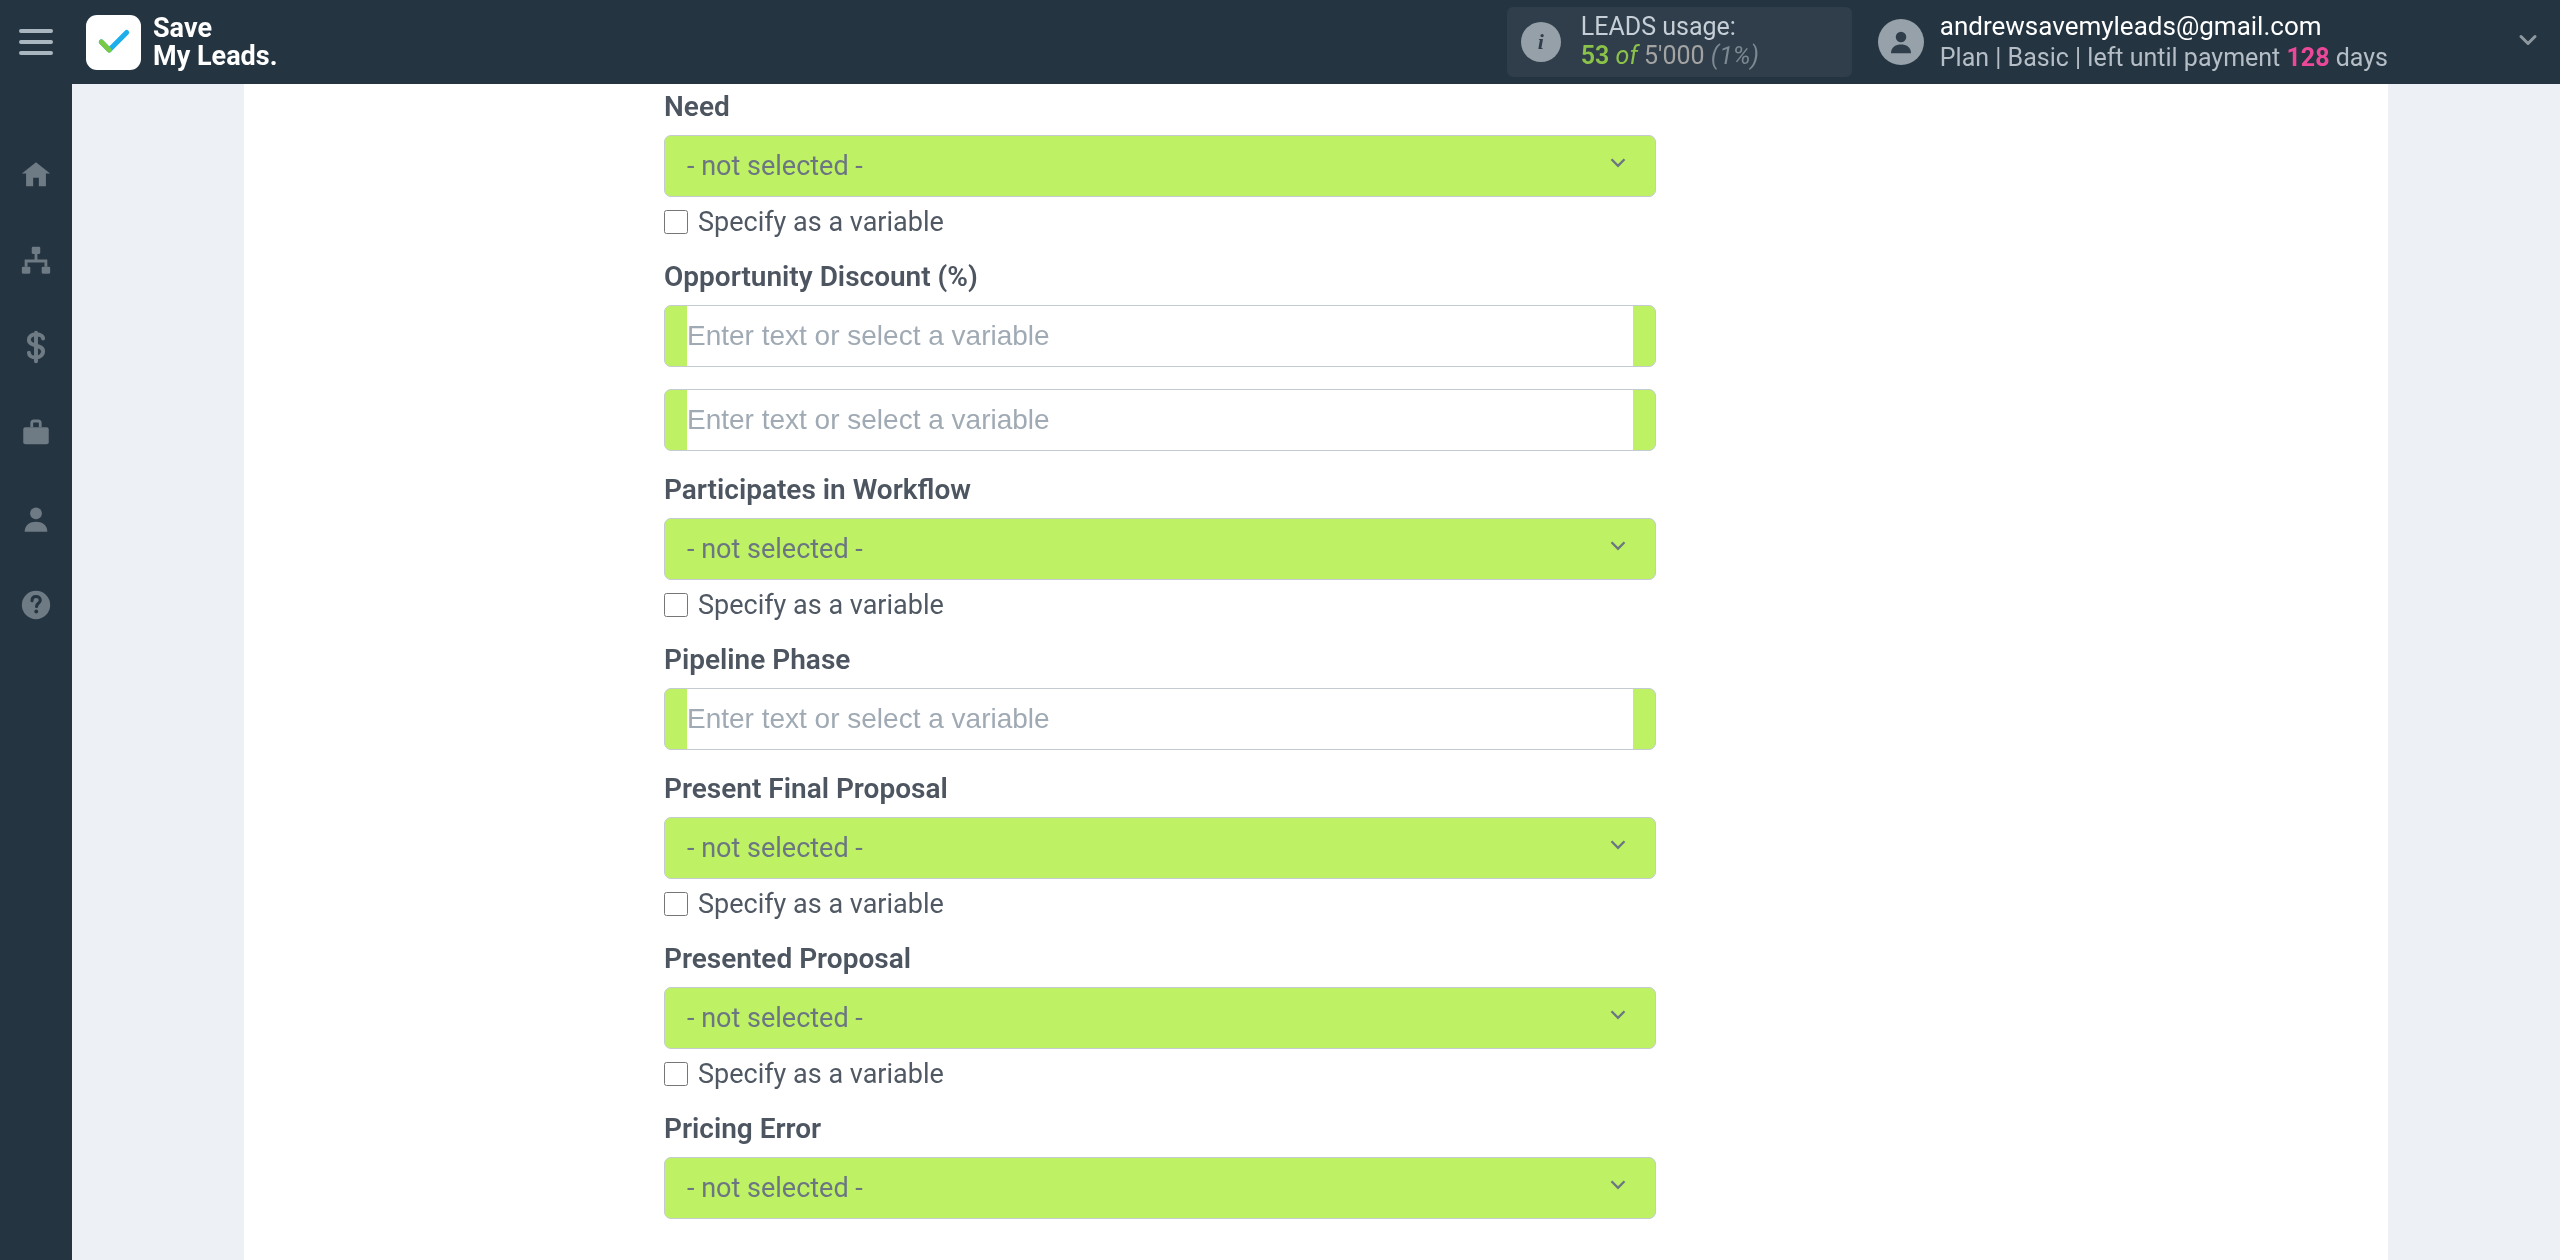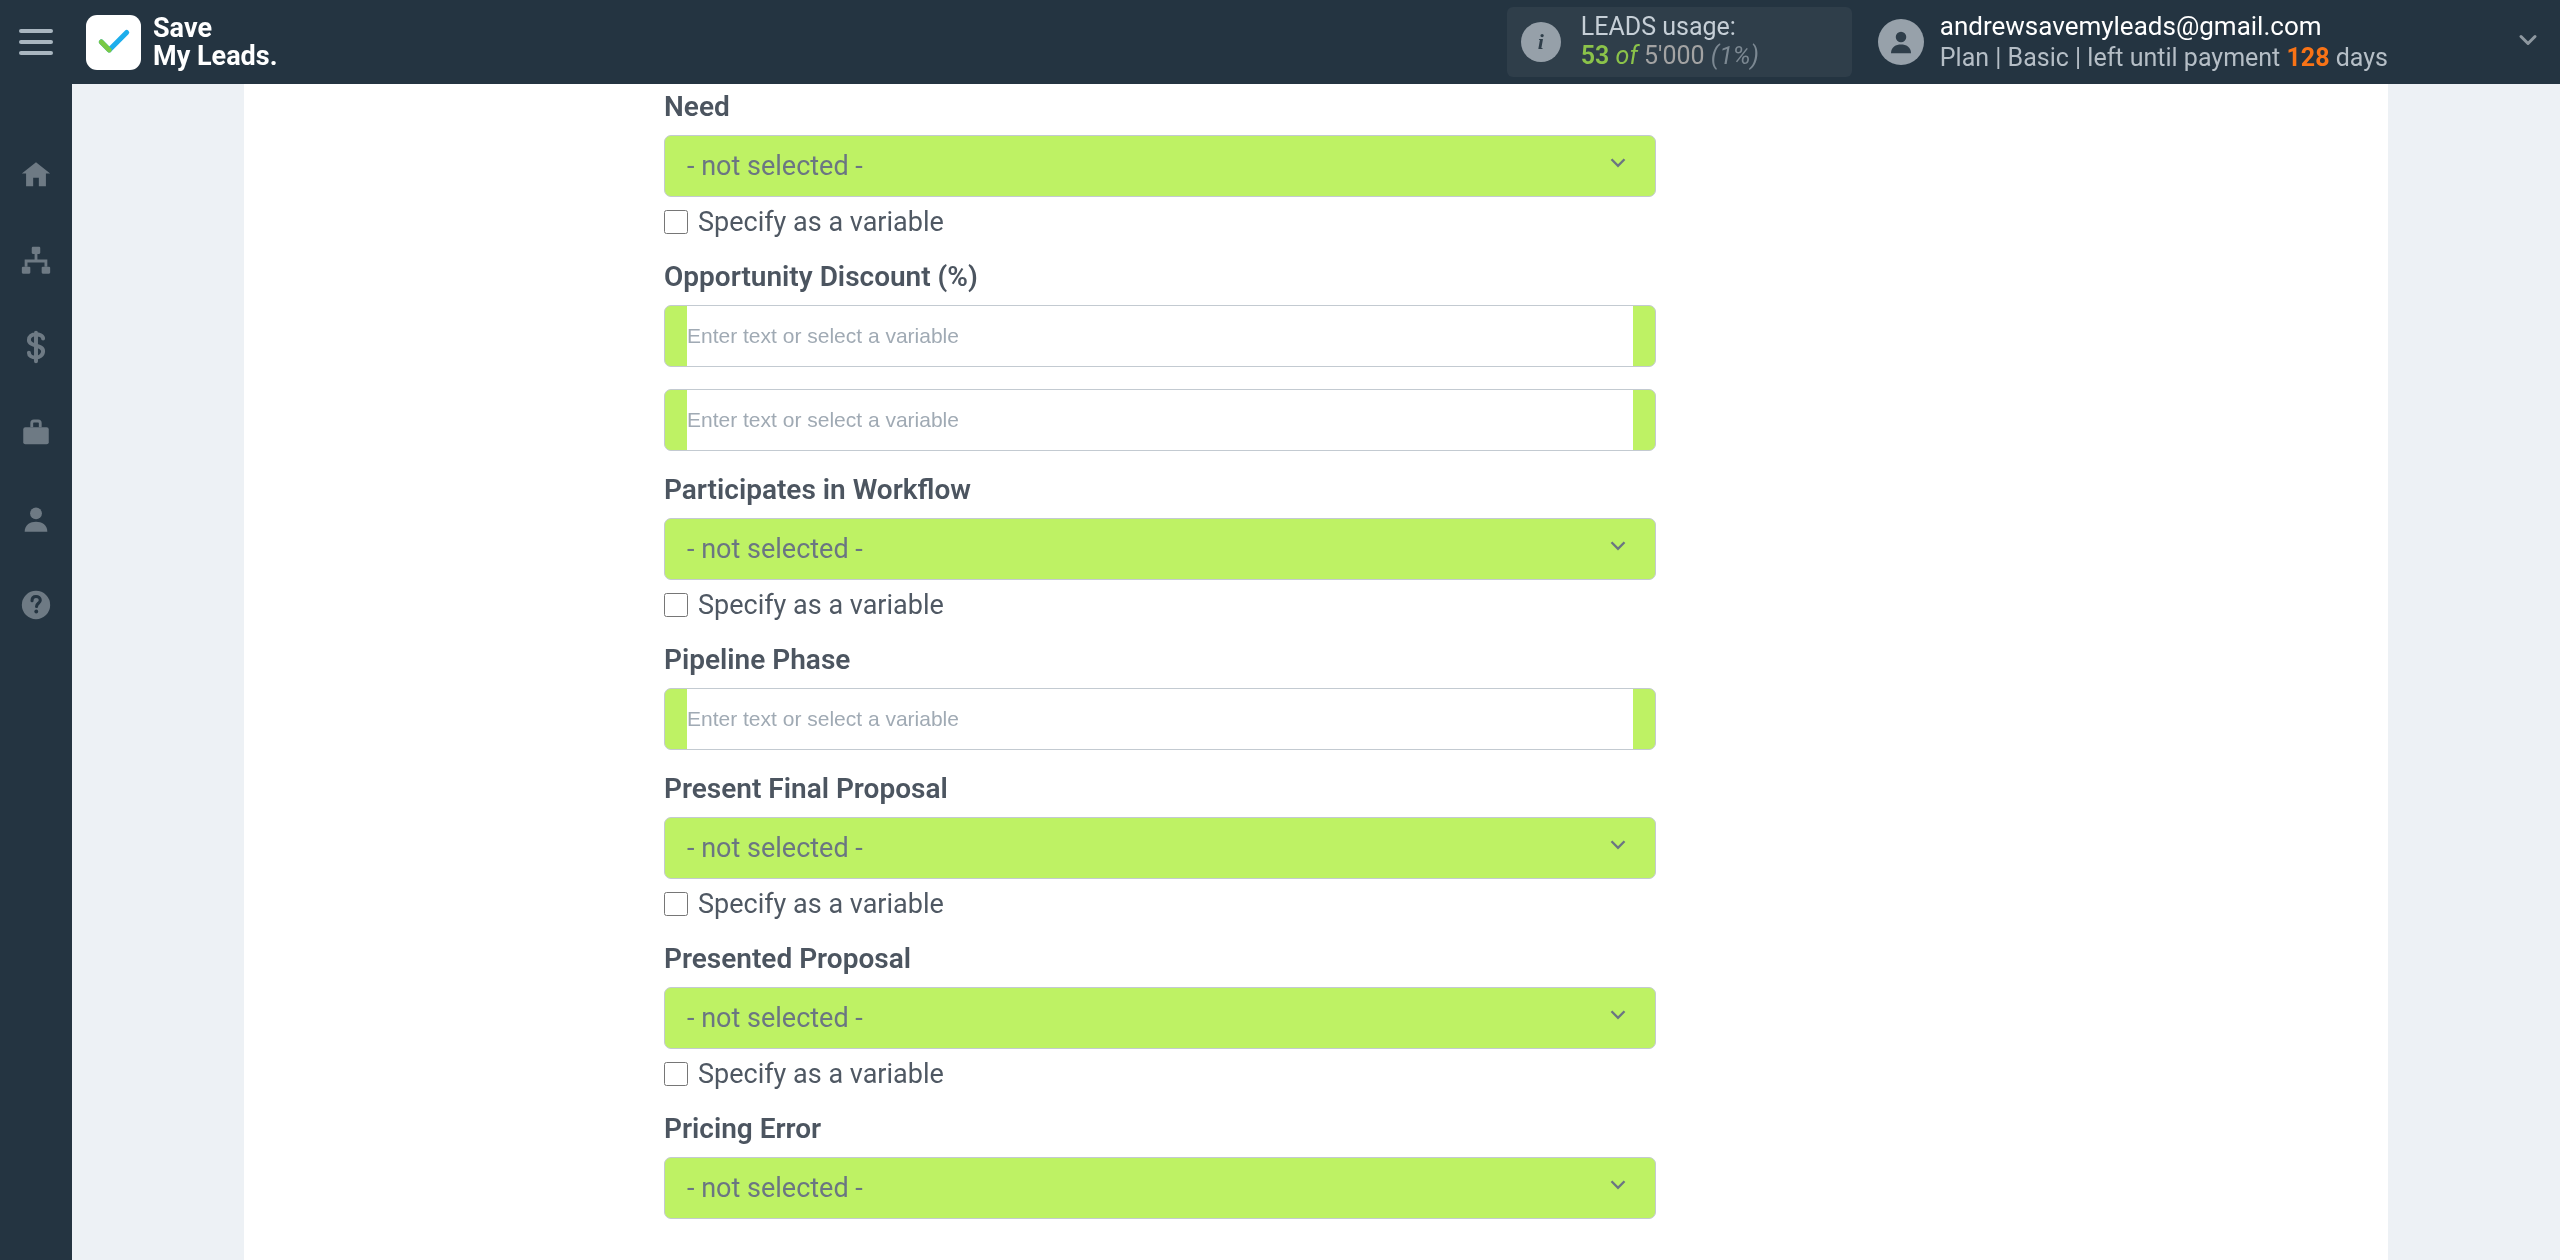--- a/index.html
+++ b/index.html
@@ -121,21 +121,21 @@
       align-items: center;
       justify-content: center;
     }
     .avatar svg { width: 30px; height: 30px; fill: #2f3e4a; }
     .user-text {
       font-size: 26px;
       line-height: 1.2;
       color: #fff;
     }
     .user-text .plan-row { color: #b5bec6; font-size: 25px; }
-    .user-text .plan-row .days-num { color: #f97316; font-weight: 700; }
+    .user-text .plan-row .days-num { color: #ec4899; font-weight: 700; }
     .header-chevron {
       margin-left: 110px;
       color: #8e98a0;
       cursor: pointer;
     }
     .header-chevron svg { width: 28px; height: 28px; stroke: #8e98a0; }
 
     .sidebar {
       position: fixed;
       top: 84px;
@@ -215,21 +215,21 @@
       top: 50%;
       transform: translateY(-50%);
       pointer-events: none;
     }
     .select-box .chev svg { width: 26px; height: 26px; stroke: #6b7682; fill: none; stroke-width: 2.2; }
     .text-box input {
       width: 100%;
       height: 100%;
       border: none;
       outline: none;
-      font-size: 21px;
+      font-size: 28px;
       color: #333;
     }
     .text-box input::placeholder {
       color: #a0aab4;
     }
     .check-row {
       margin-top: 9px;
       display: flex;
       align-items: center;
       gap: 10px;

